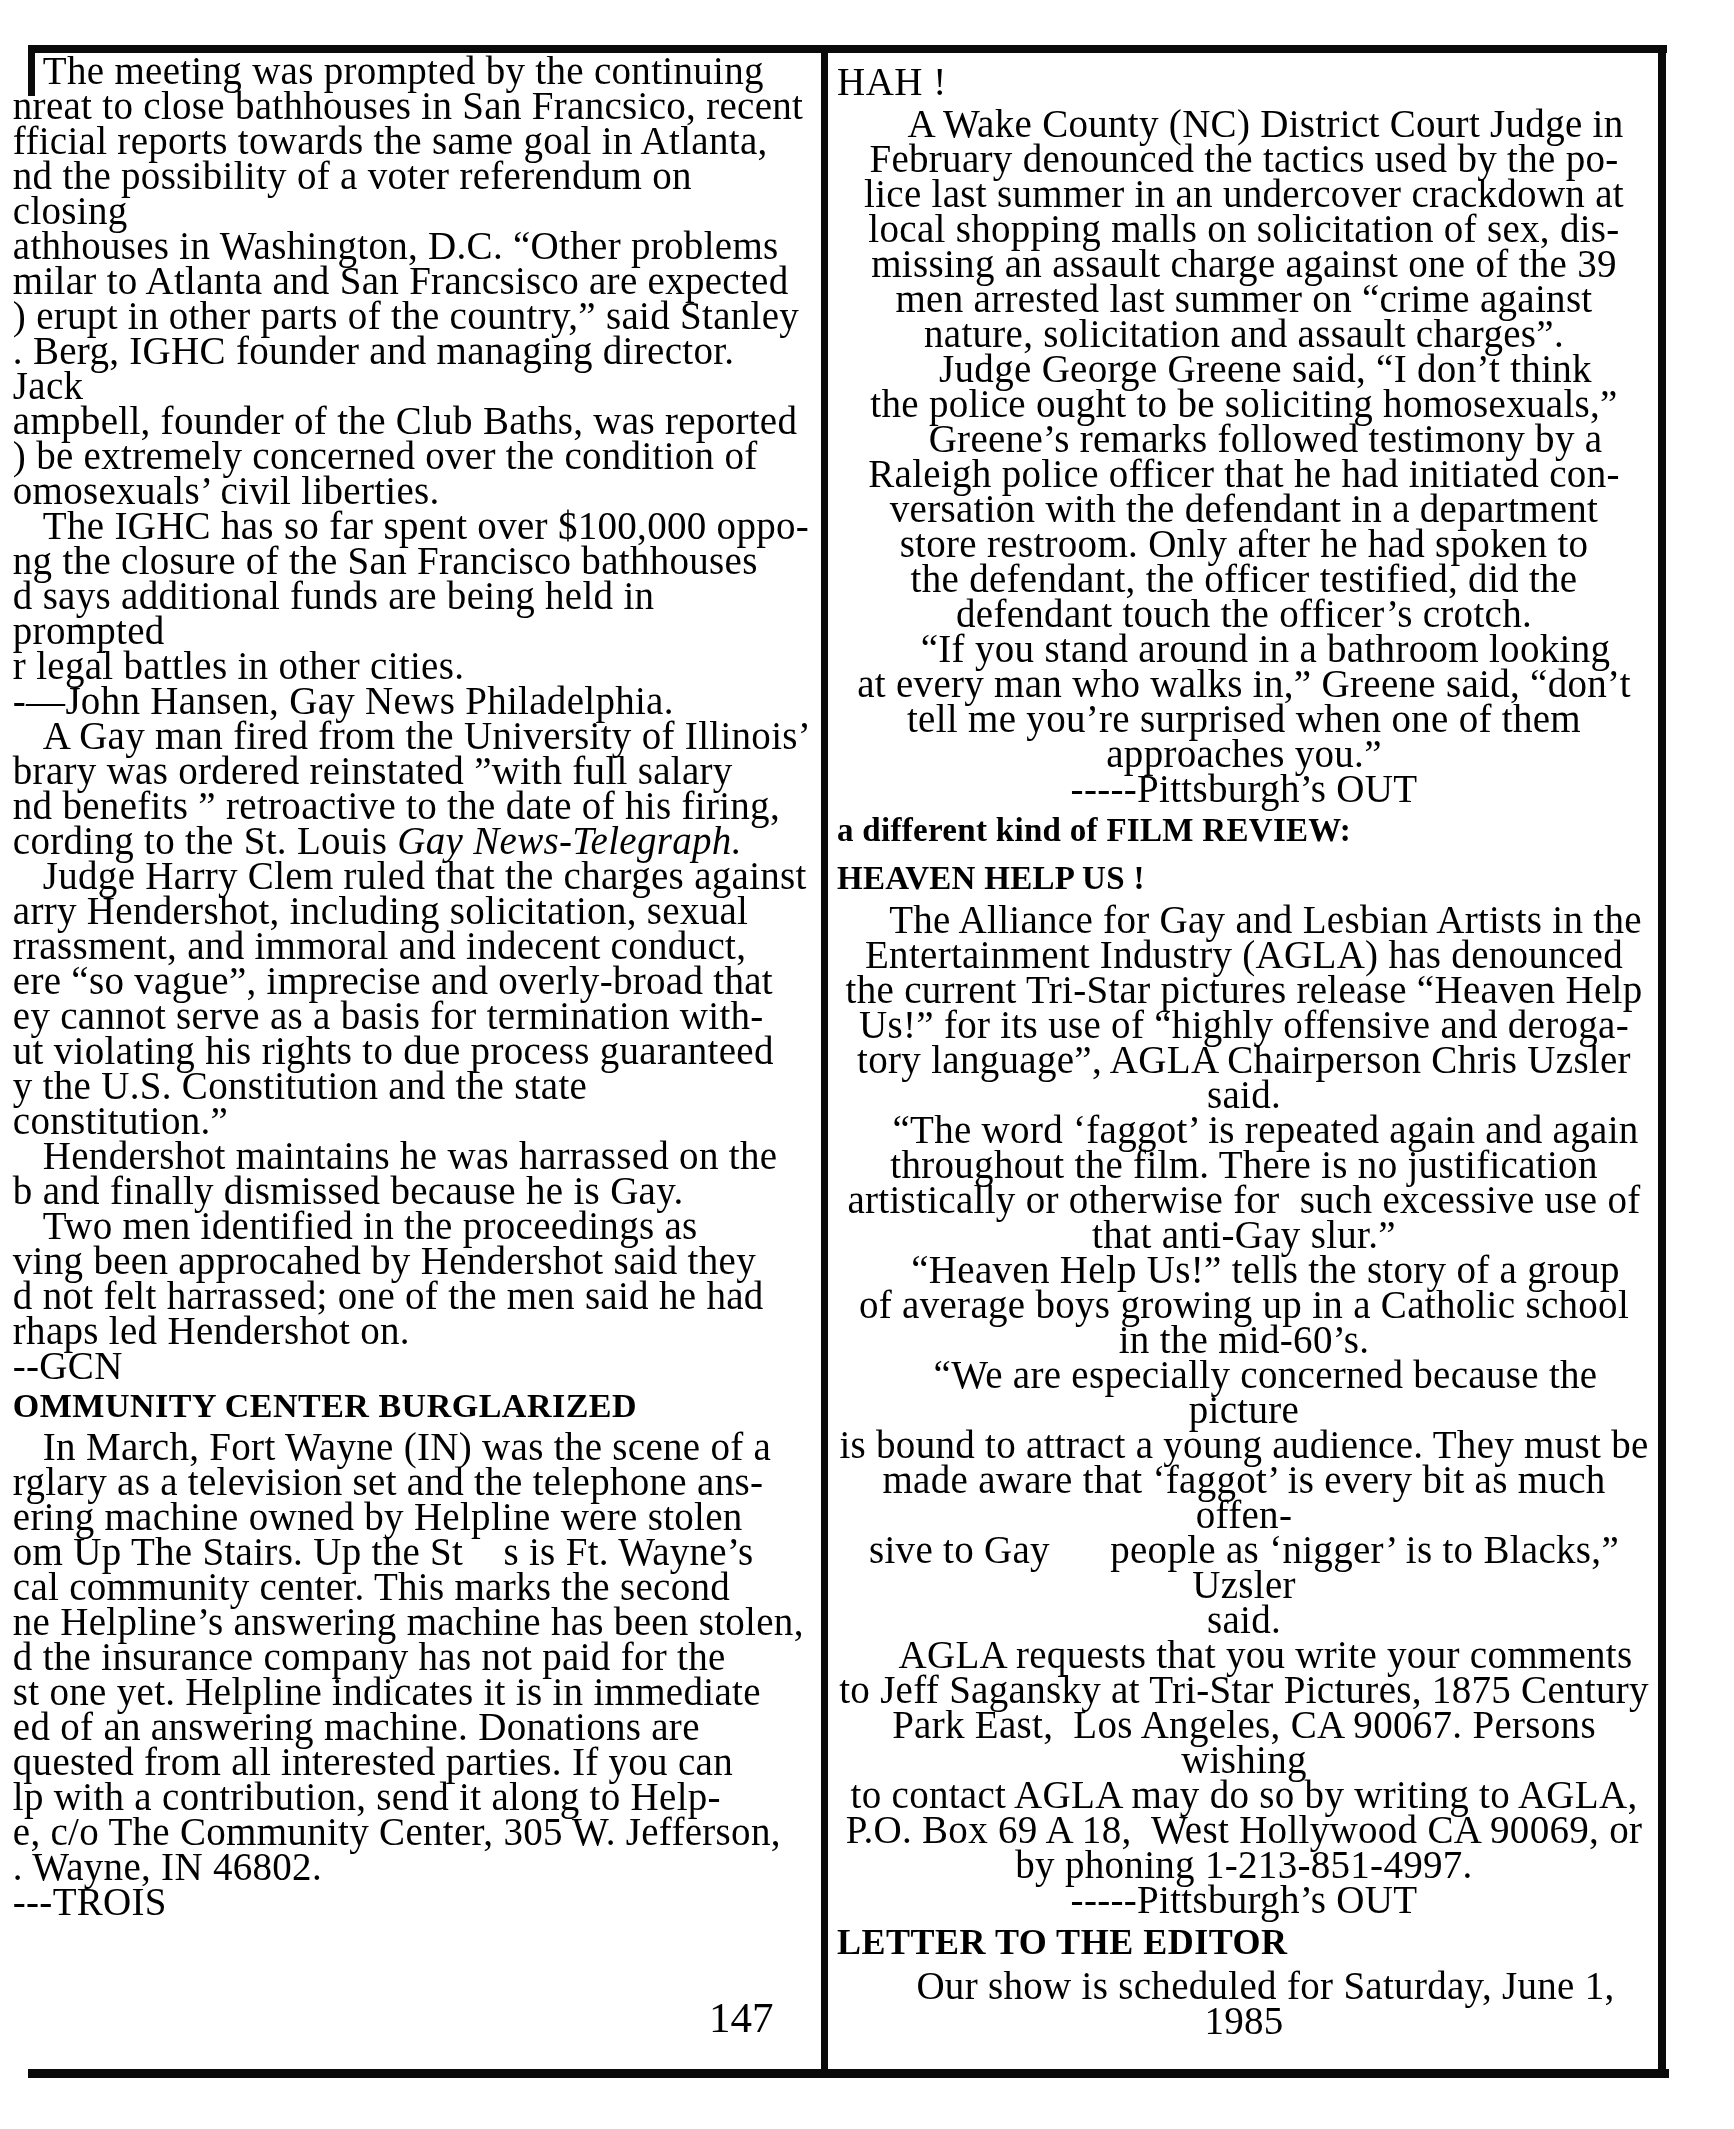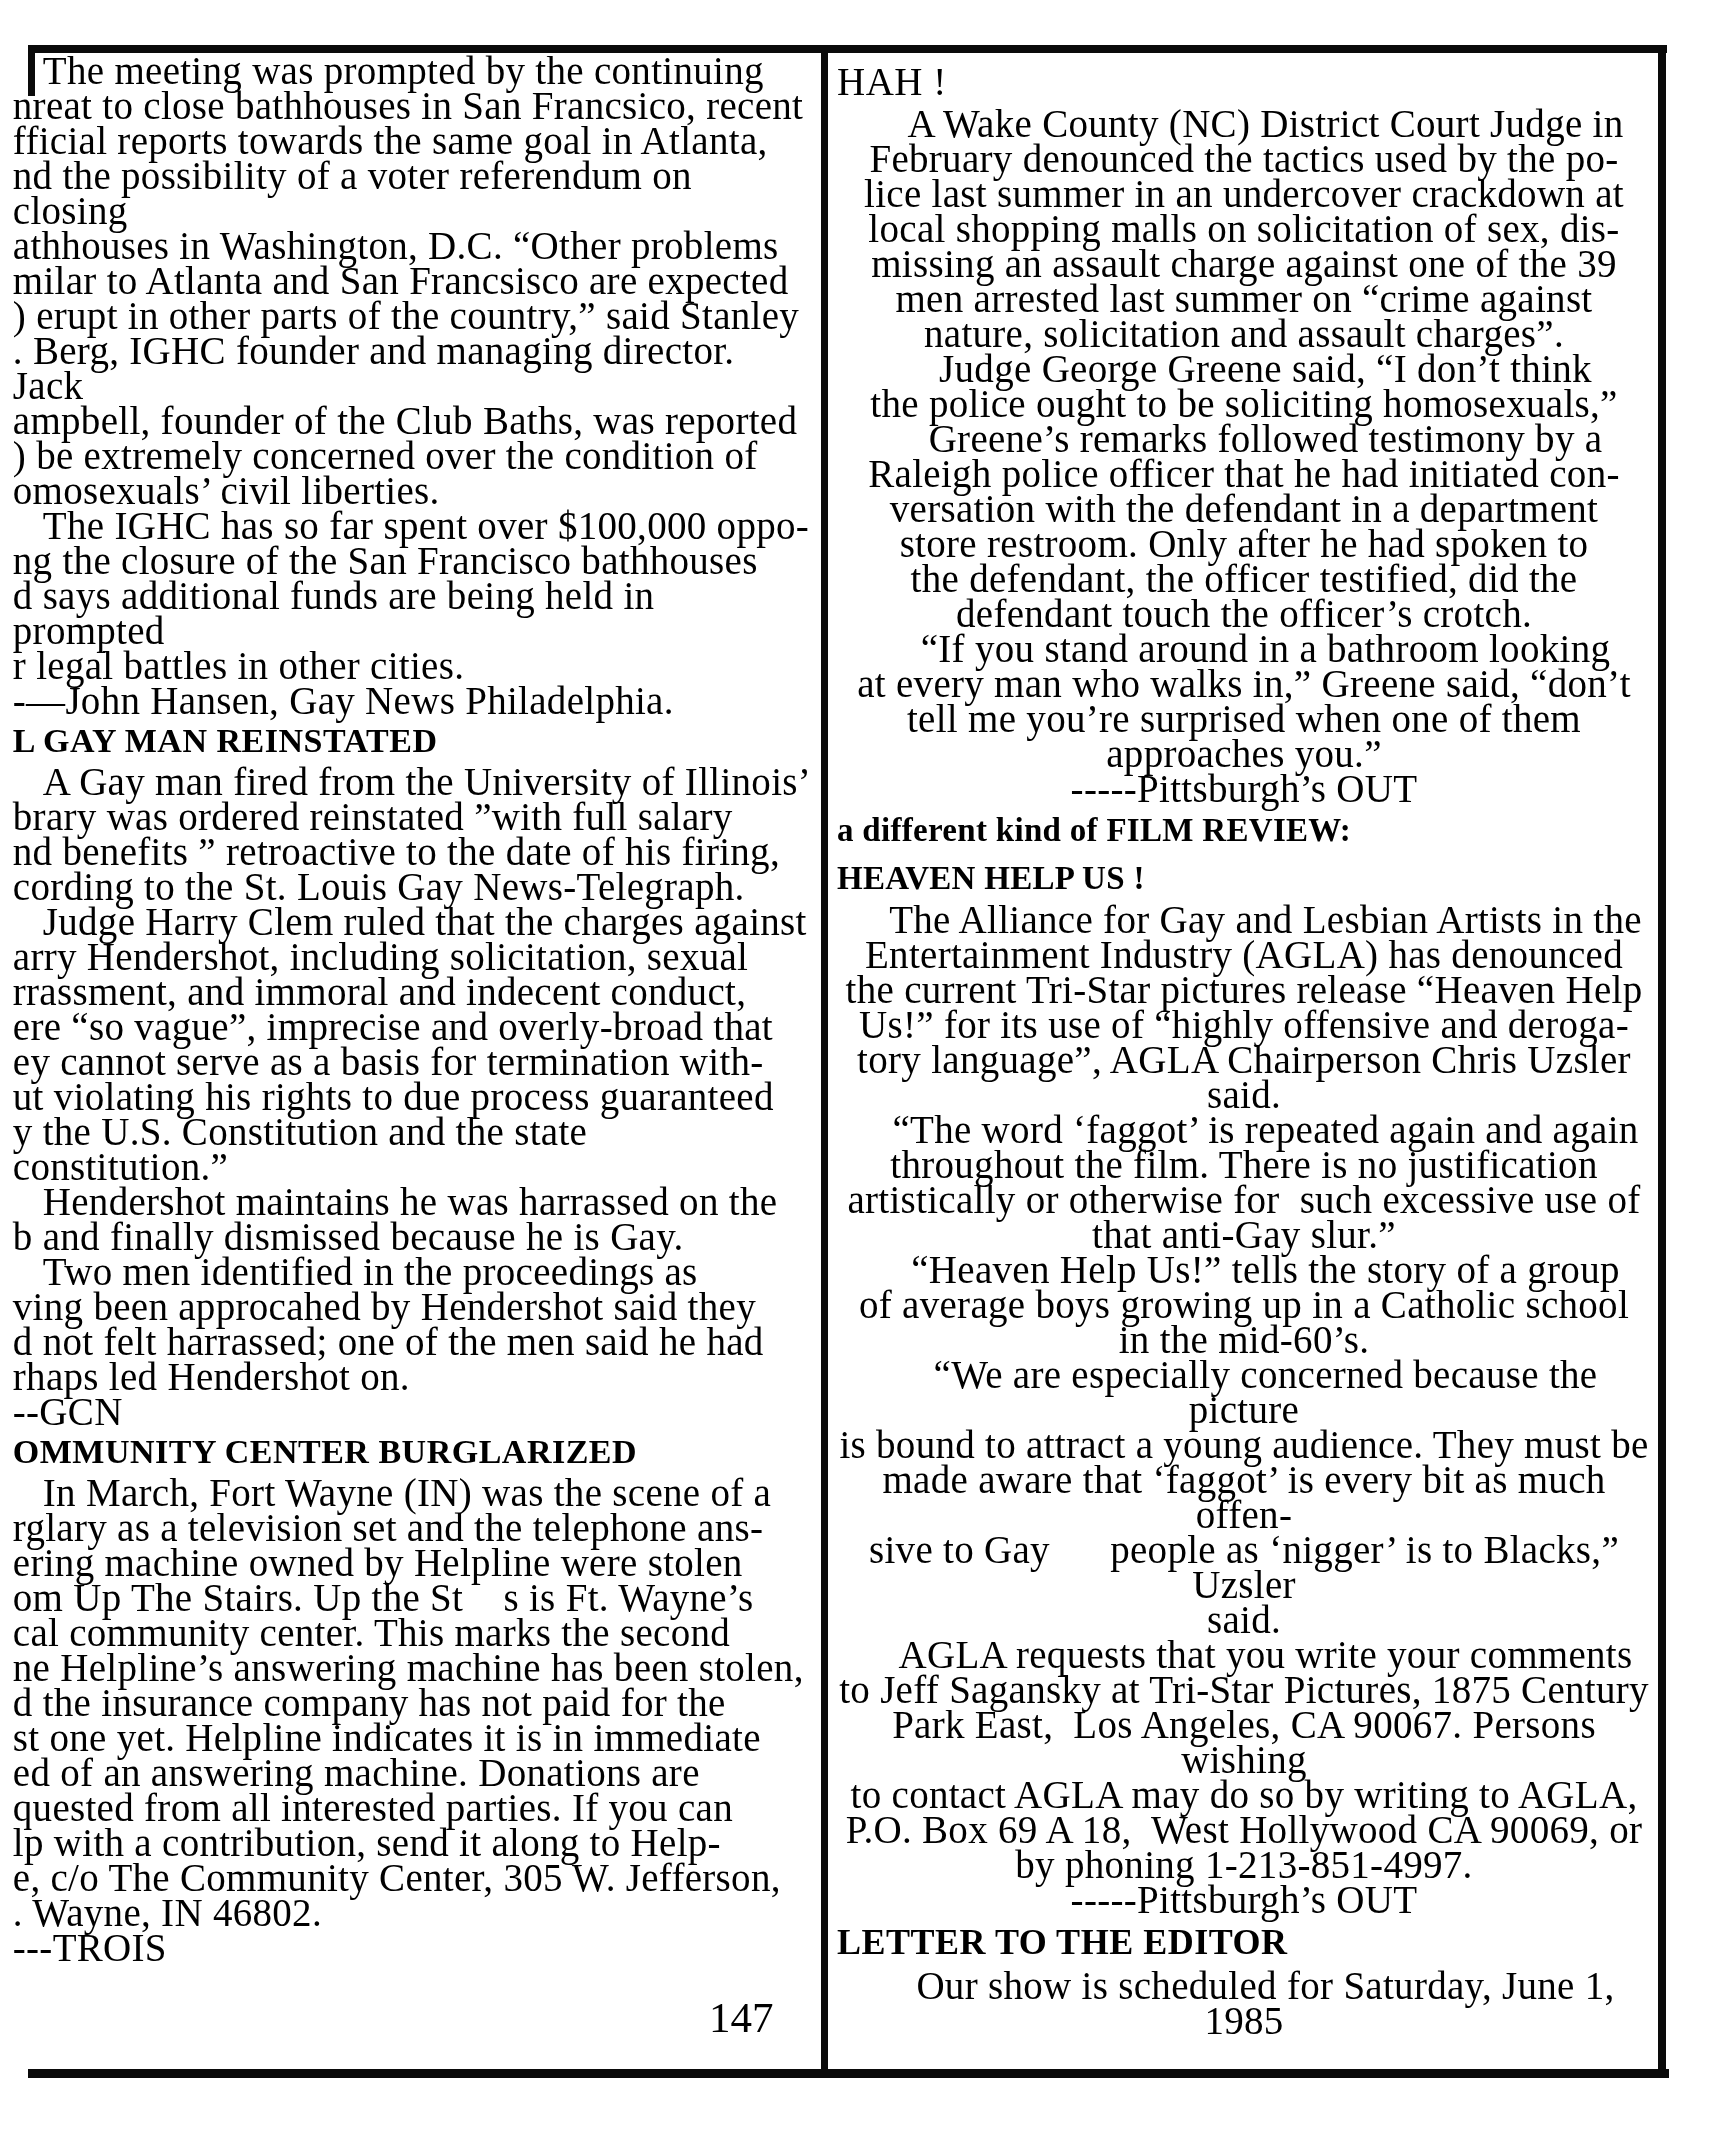--- a/index.html
+++ b/index.html
@@ -26,21 +26,21 @@
     font-size:39px;
     white-space:pre-wrap;
     letter-spacing:0.3px;
   }
   .col-left  .para, .col-left .byline, .col-left .tailline { line-height:35px; }
   .col-right .para, .col-right .byline { line-height:35px;text-align:center; }
   .col-left  .para { text-indent:30px; }
   .col-right .para { text-indent:43px; }
   .byline { text-indent:0; }
   .tailline { text-indent:0; }
-  .it { }
+  .it { font-style:italic; }
 
   .head-l {
     font-weight:700; font-size:34px; line-height:46px;
     letter-spacing:0.5px; white-space:pre-wrap;
   }
   .head-hah  { font-weight:400; font-size:39px; line-height:49px; letter-spacing:0.5px; }
   .head-film { font-weight:700; font-size:33px; line-height:48px; letter-spacing:0.3px; }
   .head-letter {
     font-family:Liberation Serif, serif;
     font-weight:700; font-size:36px; line-height:51px; letter-spacing:0.5px;
@@ -71,21 +71,20 @@
 ) erupt in other parts of the country,” said Stanley
 . Berg, IGHC founder and managing director. Jack
 ampbell, founder of the Club Baths, was reported
 ) be extremely concerned over the condition of
 omosexuals’ civil liberties.</div>
     <div class="para">The IGHC has so far spent over $100,000 oppo-
 ng the closure of the San Francisco bathhouses
 d says additional funds are being held in prompted
 r legal battles in other cities.</div>
     <div class="byline">-—John Hansen, Gay News Philadelphia.</div>
-    <div class="head-l">L GAY MAN REINSTATED</div>
     <div class="para">A Gay man fired from the University of Illinois’
 brary was ordered reinstated ”with full salary
 nd benefits ” retroactive to the date of his firing,</div>
     <div class="tailline"><span>cording to the St. Louis </span><span class="it">Gay News-Telegraph.</span></div>
     <div class="para">Judge Harry Clem ruled that the charges against
 arry Hendershot, including solicitation, sexual
 rrassment, and immoral and indecent conduct,
 ere “so vague”, imprecise and overly-broad that
 ey cannot serve as a basis for termination with-
 ut violating his rights to due process guaranteed

